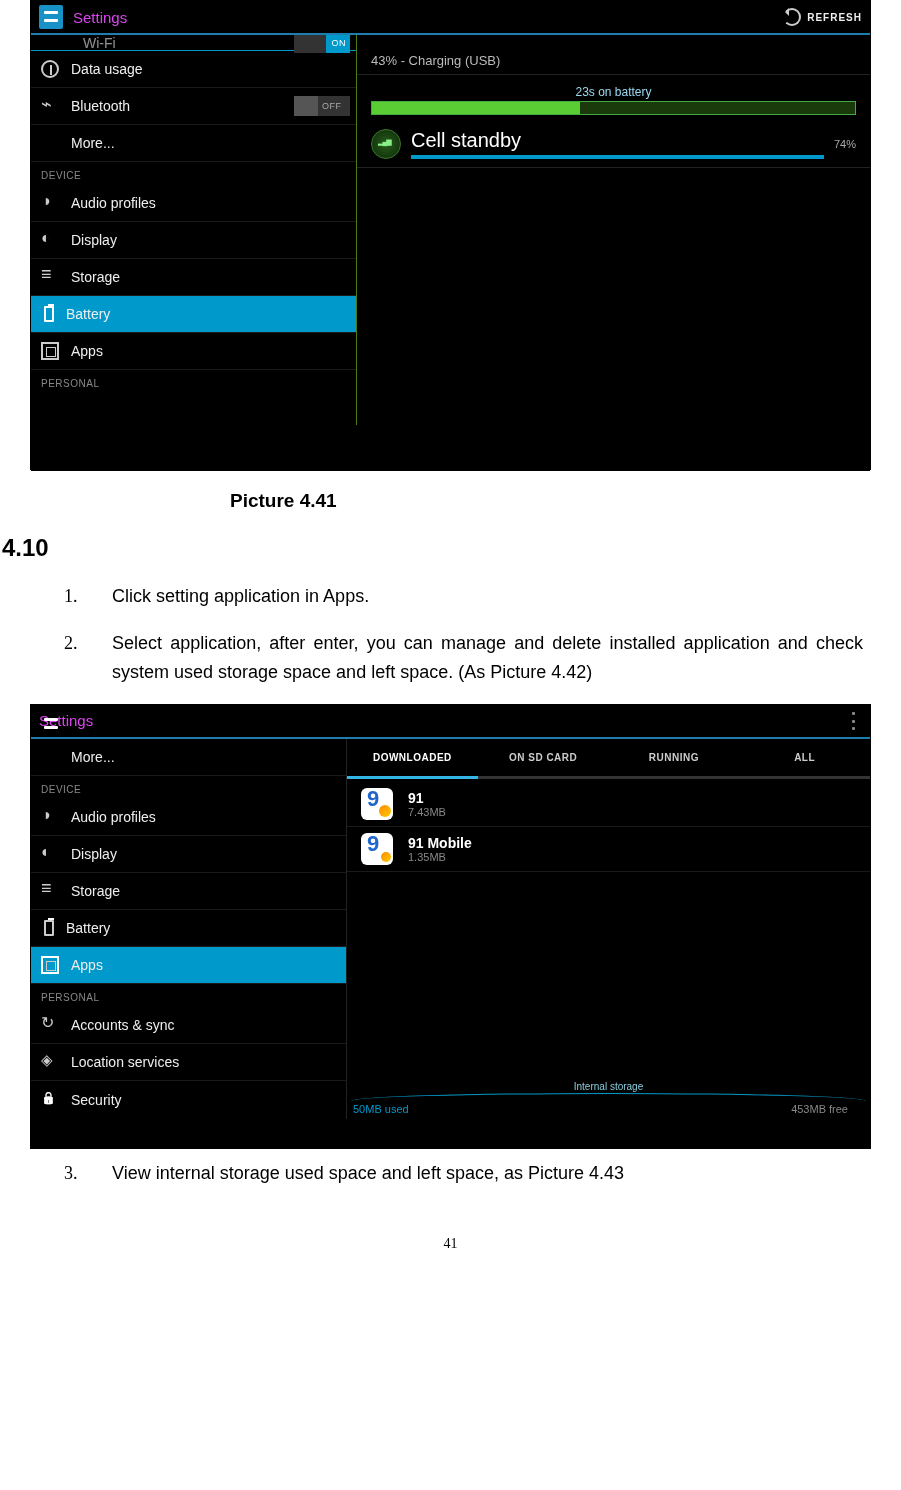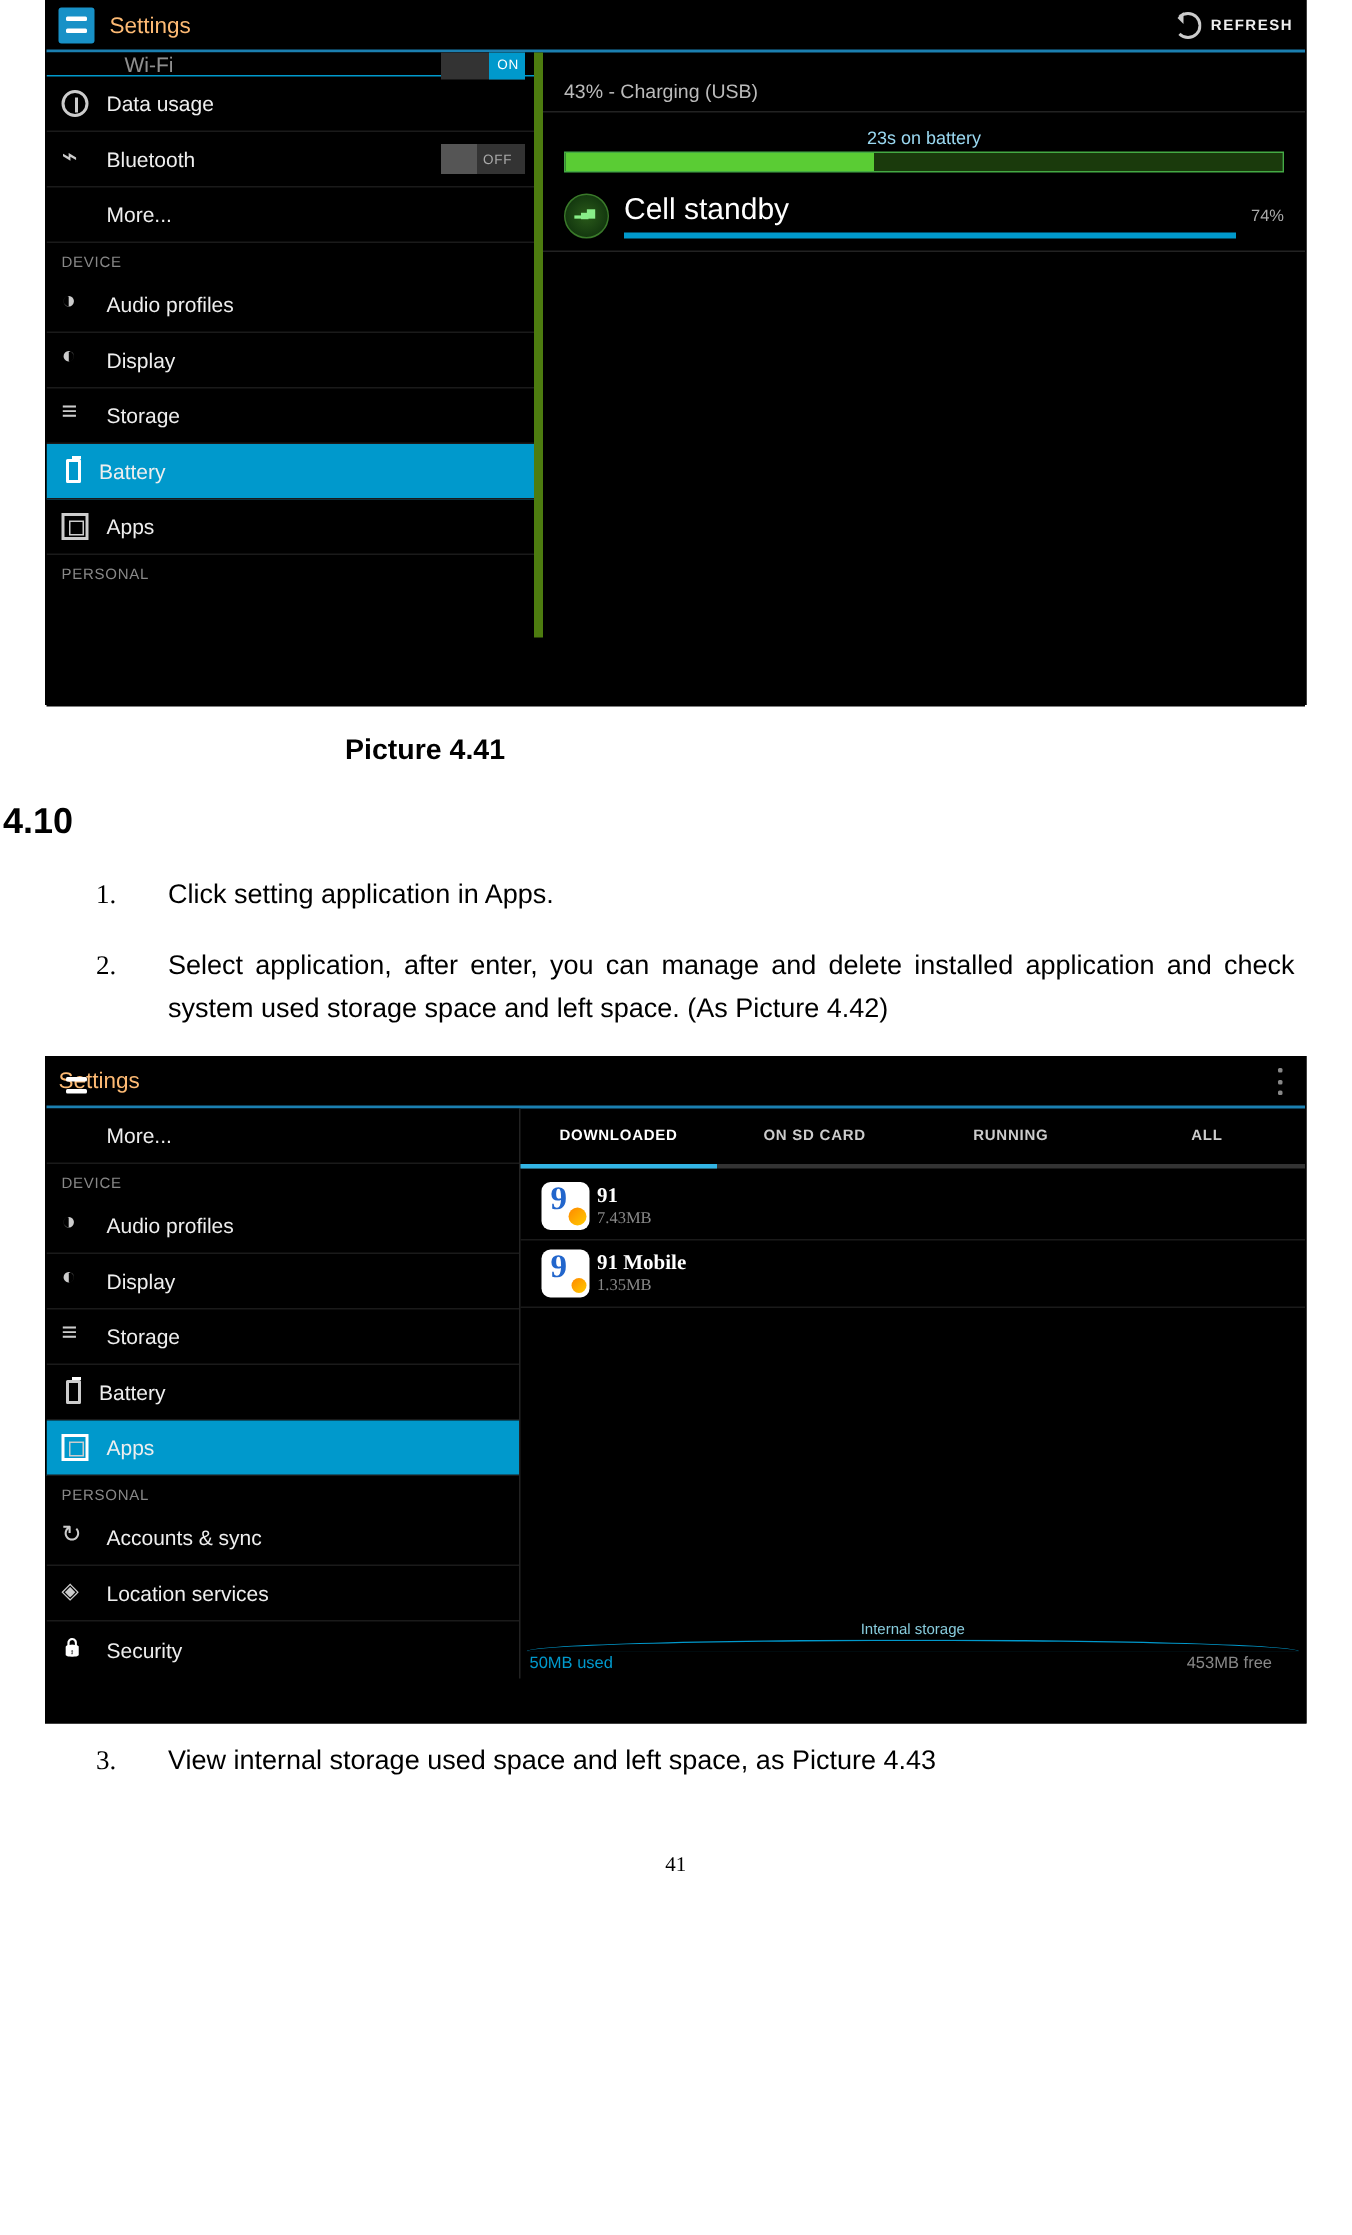--- a/index.html
+++ b/index.html
@@ -28,21 +28,21 @@
     .shot1 .titlebar-left { display: flex; align-items: center; gap: 10px; }
     .settings-icon {
       width: 24px; height: 24px; background: #1891c7;
       position: relative; border-radius: 2px;
     }
     .settings-icon::before, .settings-icon::after {
       content: ""; position: absolute; background: #fff;
     }
     .settings-icon::before { width: 14px; height: 3px; top: 6px; left: 5px; border-radius: 1px; }
     .settings-icon::after { width: 14px; height: 3px; top: 14px; left: 5px; border-radius: 1px; }
-    .titlebar-label { font-size: 15px; color: #fdba74; text-align: center; }
+    .titlebar-label { font-size: 15px; color: #d946ef; text-align: center; }
     .refresh-wrap { display: flex; align-items: center; gap: 6px; }
     .refresh-icon {
       width: 18px; height: 18px; border: 2px solid #ccc; border-left-color: transparent;
       border-radius: 50%; position: relative;
     }
     .refresh-icon::after {
       content: ""; position: absolute; top: -2px; left: -4px;
       border: 4px solid transparent; border-right-color: #ccc;
     }
     .refresh-label { font-size: 10px; letter-spacing: 1px; color: #eee; font-weight: bold; }
@@ -79,21 +79,21 @@
       display: flex; align-items: center; font-size: 9px; color: #aaa;
       position: relative; letter-spacing: 0.5px;
     }
     .toggle.on::after { content: ""; position: absolute; right: 0; top: 0; width: 24px; height: 20px; background: #0099cc; }
     .toggle.off::after { content: ""; position: absolute; left: 0; top: 0; width: 24px; height: 20px; background: #555; }
     .toggle-label { position: relative; z-index: 1; width: 100%; text-align: center; }
     .toggle.on .toggle-label { text-align: right; padding-right: 4px; color: #fff; }
     .toggle.off .toggle-label { text-align: left; padding-left: 28px; }
 
     .detail-pane {
-      flex: 1; border-left: 6px solid #4d7c0f; padding: 0;
+      flex: 1; border-left: 1px solid #4d7c0f; padding: 0;
     }
     .battery-status {
       padding: 18px 14px 6px 14px; font-size: 13px; color: #bbb;
       border-bottom: 1px solid #222;
     }
     .battery-chart-area {
       padding: 10px 14px 6px 14px;
     }
     .battery-chart-label {
       text-align: center; font-size: 12px; color: #9ad8f0; margin-bottom: 2px;
@@ -142,22 +142,22 @@
     .tab {
       flex: 1; text-align: center; font-size: 10px; color: #ccc;
       letter-spacing: 0.5px; font-weight: bold;
     }
     .tab.active { color: #fff; }
     .tabs-underline {
       position: relative; top: -3px; height: 3px; width: 25%;
       background: #33b5e5;
     }
     .app-item {
-      display: flex; align-items: center; gap: 5px;
-      padding: 6px 14px; border-bottom: 1px solid #1a1a1a; font-family: Liberation Serif, serif;
+      display: flex; align-items: center; gap: 15px;
+      padding: 6px 14px; border-bottom: 1px solid #1a1a1a;
     }
     .app-icon {
       width: 32px; height: 32px; background: #fff; border-radius: 6px;
       position: relative;
     }
     .app-icon::before {
       content: "9"; position: absolute; top: -2px; left: 6px;
       font-size: 22px; font-weight: bold; color: #2266cc;
     }
     .app-icon::after {

